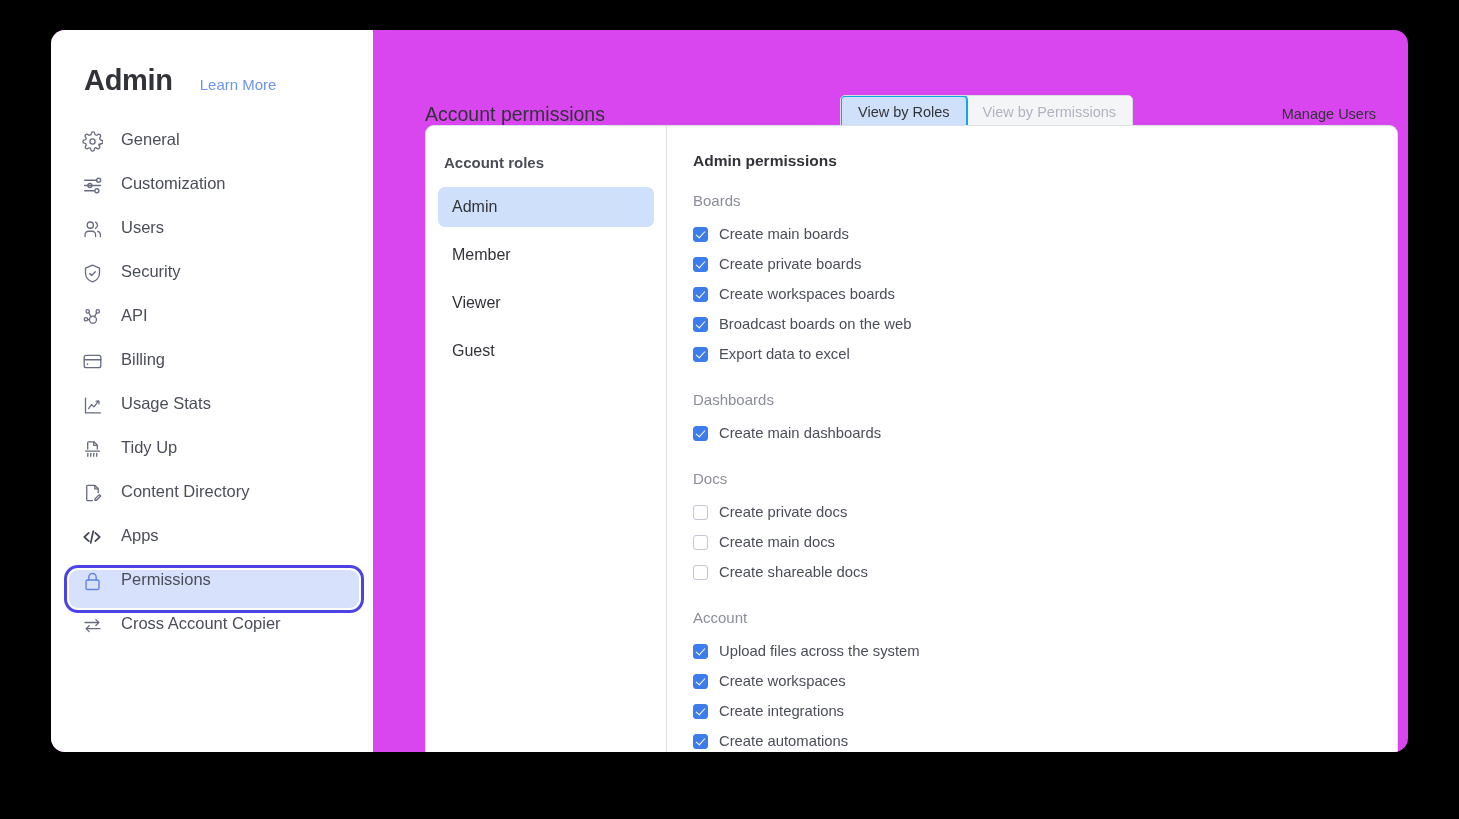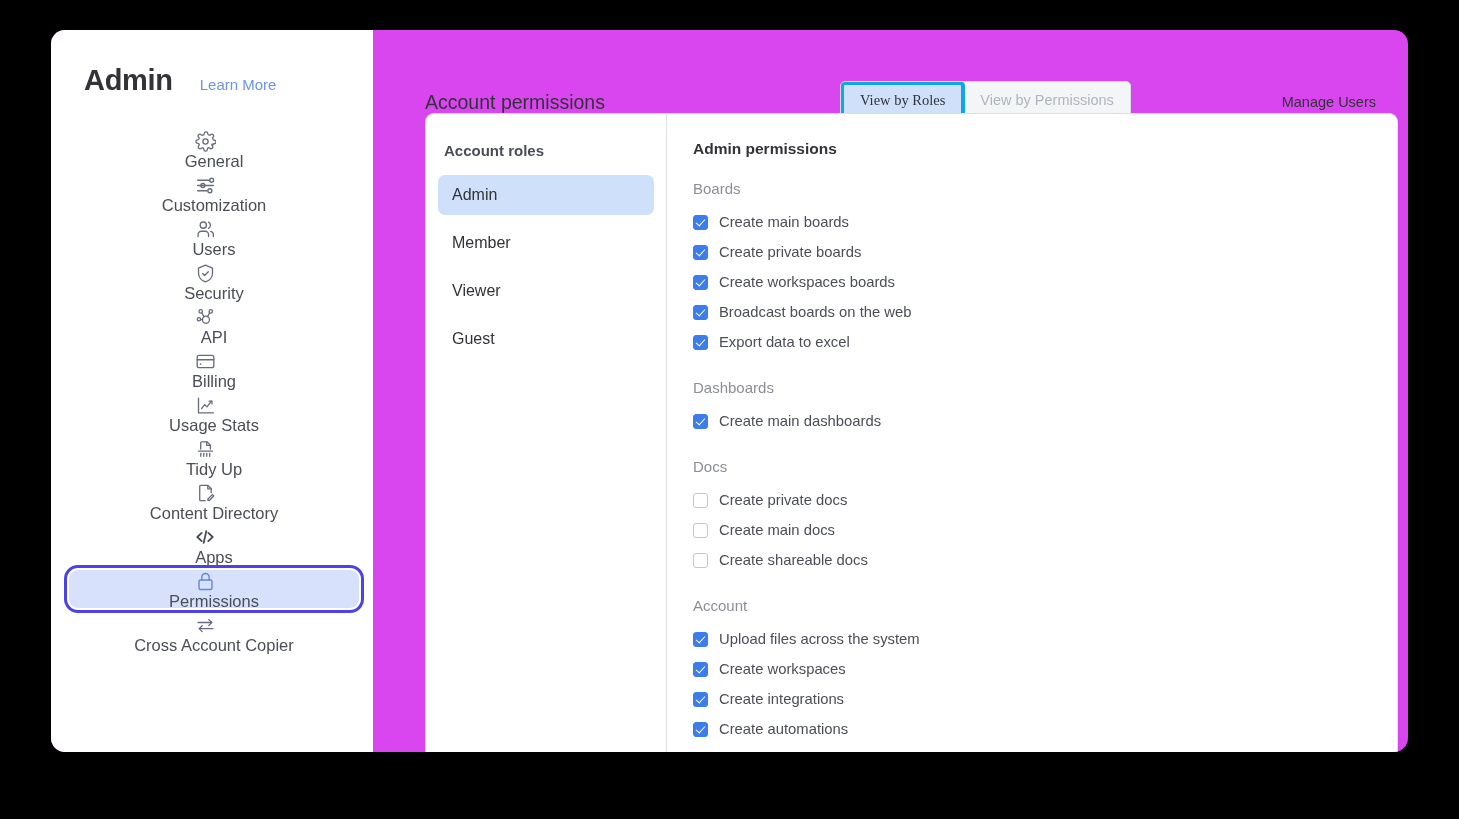--- a/index.html
+++ b/index.html
@@ -64,27 +64,25 @@
 
   #nav-list {
     position: absolute;
     left: 18px;
     top: 100px;
     width: 290px;
   }
   .nav-item {
     position: relative;
     display: flex;
-    align-items: center;
     height: 38px;
     padding: 0 12px;
     margin-bottom: 6px;
     border-radius: 6px;
     cursor: pointer;
-    flex-direction: column;
   }
   .nav-item .nav-icon {
     width: 22px;
     height: 22px;
     margin-right: 18px;
     display: flex;
     align-items: center;
     justify-content: center;
     flex: none;
   }
@@ -101,21 +99,21 @@
     border-radius: 9px;
     outline: 3px solid #4b42e8;
     outline-offset: 2px;
   }
   .nav-item.highlighted .nav-label { color: #4b4e58; }
 
   
   #main {
     position: absolute;
     left: 322px;
-    top: 0;
+    top: 12px;
     right: 0;
     height: 100%;
   }
 
   #main-header {
     position: absolute;
     left: 0;
     top: 0;
     right: 0;
     height: 113px;
@@ -147,26 +145,25 @@
     white-space: nowrap;
     line-height: 1.1;
     background: #f4f5f7;
     color: #b0b4bf;
     border: none;
     font-family: "Liberation Sans", sans-serif;
   }
   .toggle-btn.active {
     background: #cfe0fb;
     color: #323338;
-    border: 4px solid #0ea5e9;
+    border: 2px solid #0ea5e9;
     margin: -1px;
     border-radius: 5px;
     position: relative;
     z-index: 2;
-    font-family: Liberation Serif, serif;
   }
 
   #manage-users {
     position: absolute;
     right: 32px;
     top: 72px;
     transform: translateY(-50%);
     font-size: 14.5px;
     color: #323338;
     cursor: pointer;

